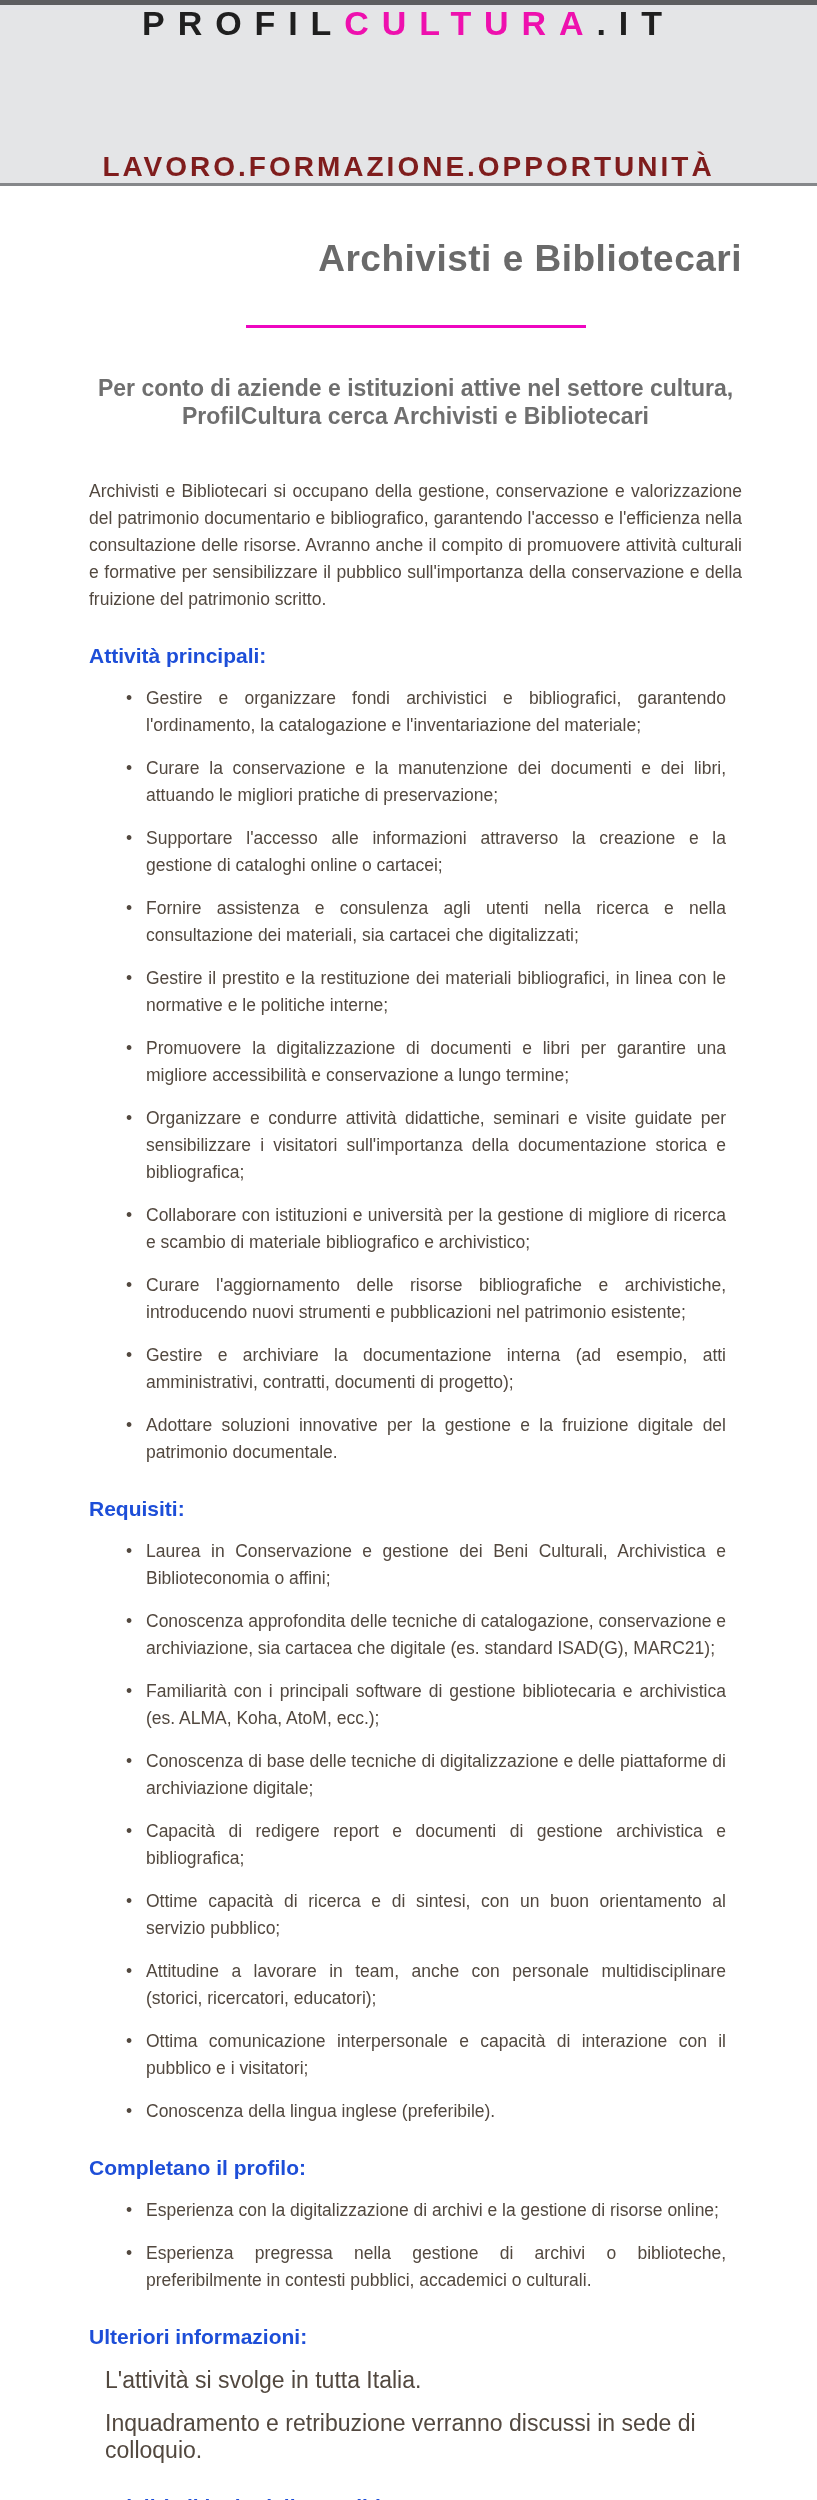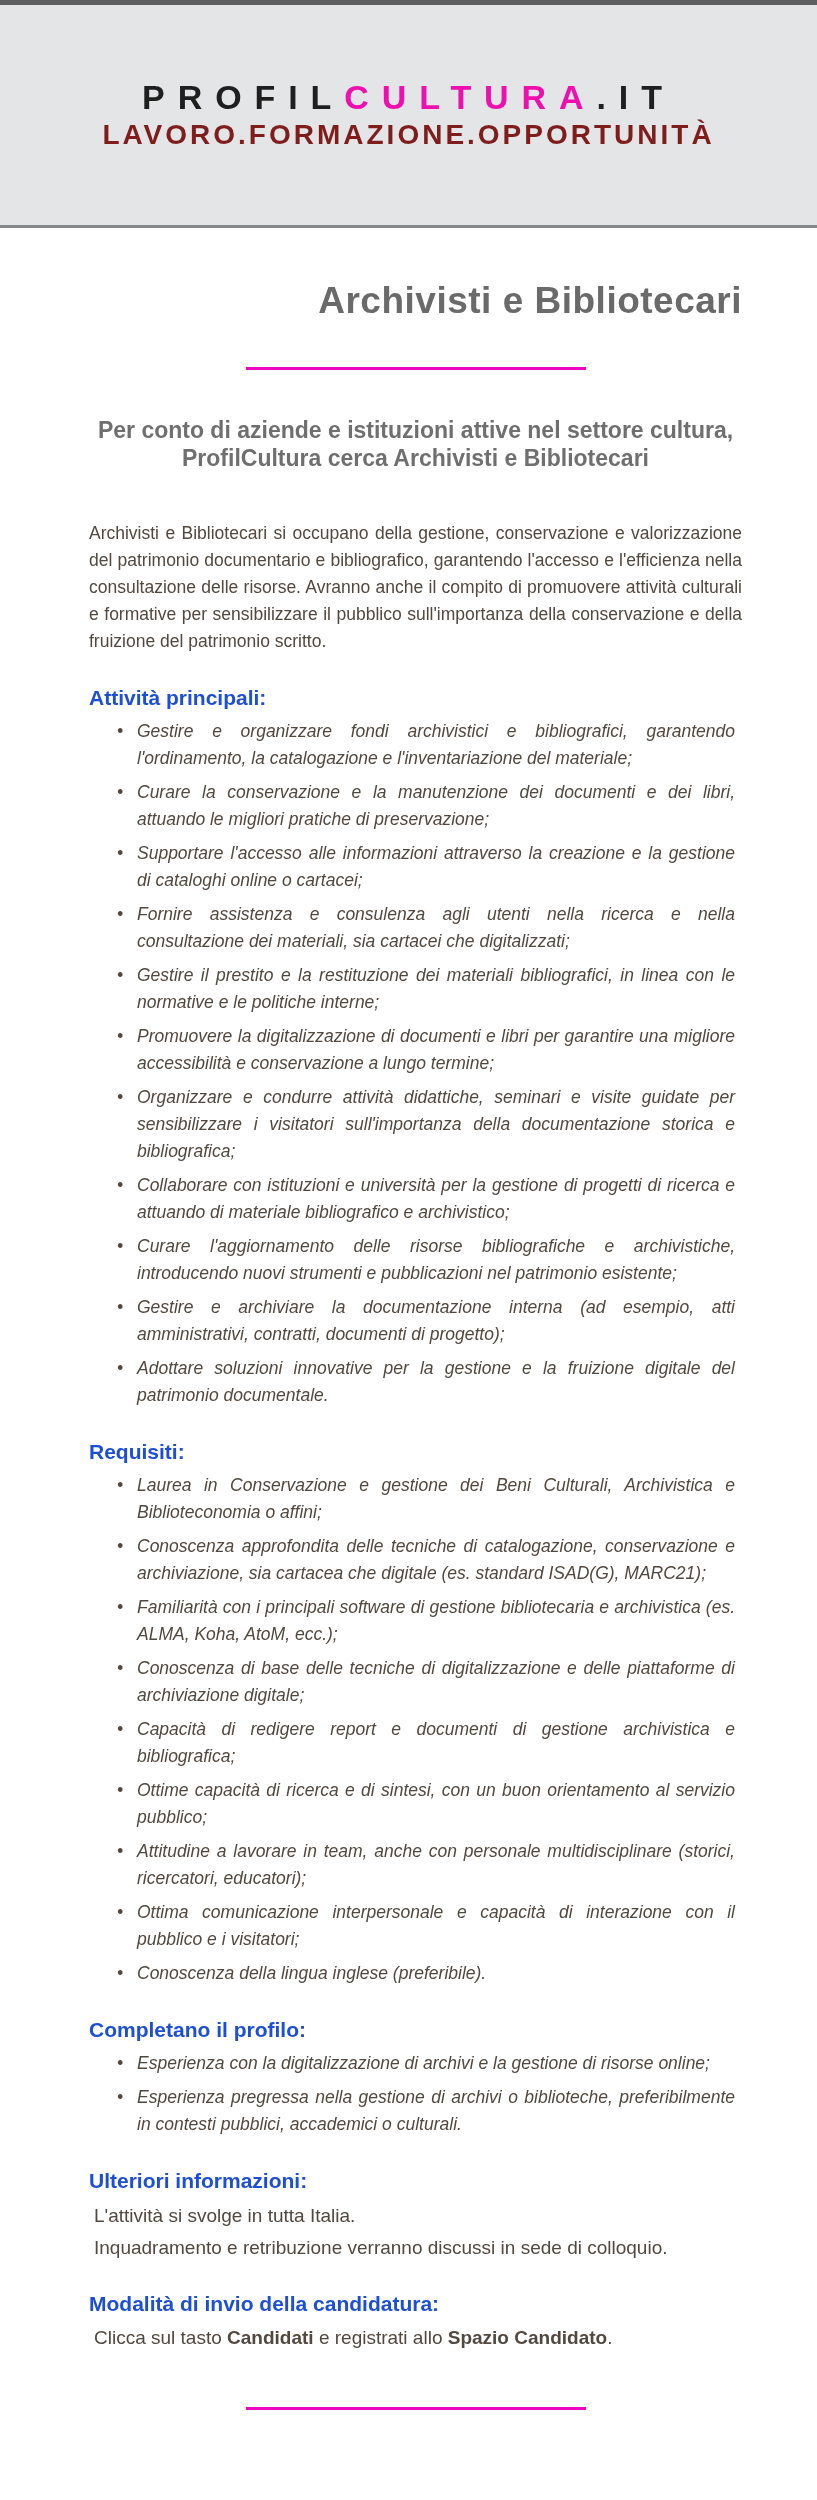--- a/index.html
+++ b/index.html
@@ -1,25 +1,25 @@
 <!DOCTYPE html>
 <html lang="it"><head>
 <meta charset="utf-8">
 <style>
   html, body { margin:0; padding:0; background:#ffffff; }
   body { font-family:"Liberation Sans", sans-serif; }
   .page { width:817px; min-height:2500px; margin:0 auto; background:#ffffff; position:relative; box-sizing:border-box; }
 
   
   .site-header {
-    height:228px; box-sizing:border-box;
+    height:186px; box-sizing:border-box;
     background:#e4e5e7;
     border-top:5px solid #5d5e60;
     border-bottom:3px solid #85878a;
-    display:flex; flex-direction:column; align-items:center; justify-content:center;
+    display:flex; flex-direction:column; align-items:center; justify-content:space-between;
   }
   .logo { font-size:34px; font-weight:bold; letter-spacing:0.38em; color:#1f1f1f; white-space:nowrap; line-height:1.1; }
   .logo .logo-pink { color:#ee10ae; }
   .tagline { font-size:28px; font-weight:bold; color:#7f1d1d; letter-spacing:3px; margin-top:3px; white-space:nowrap; }
 
   
   .content { padding:0 75px 40px 89px; }
 
   .job-title { font-size:37px; font-weight:bold; color:#6a6a6a; text-align:right; margin:52px 0 0 0; letter-spacing:0.5px; line-height:1.15; }
 
@@ -27,29 +27,29 @@
   .divider-bottom { margin-top:56px; }
 
   .job-subtitle { margin-top:46px; text-align:center; font-size:23px; line-height:28px; font-weight:bold; color:#6f6f6f; }
 
   .intro { margin:48px 0 0 0; text-align:justify; font-size:17.5px; line-height:27px; color:#52483f; }
 
   .job-section h2 { font-size:21px; font-weight:bold; color:#1d4ed8; margin:30px 0 7px 0; line-height:1.25; }
 
   .job-section ul { list-style:none; margin:0; padding:0; }
   .job-section li {
-    position:relative; padding-left:41px; margin:7px;
-    text-align:justify; font-size:17.5px; line-height:27px; color:#52483f;font-style:italic;
+    position:relative; padding-left:41px; margin:16px;
+    text-align:justify; font-size:17.5px; line-height:27px; color:#52483f;
   }
   .job-section li::before {
     content:"\2022"; position:absolute; left:21px; top:0;
     color:#52483f; font-size:17.5px; line-height:27px;
   }
 
-  .plain-line { margin:5px; font-size:19px; line-height:27px; color:#52483f; }
+  .plain-line { margin:16px; font-size:23px; line-height:27px; color:#52483f; }
   .plain-line b { font-weight:bold; }
 </style>
 </head>
 <body>
 
 <div class="page">
 
   <header class="site-header">
     <div class="logo">
       <span>PROFIL</span><span class="logo-pink">CULTURA</span><span>.IT</span>
@@ -73,21 +73,21 @@
         <section class="job-section">
           <h2>Attività principali:</h2>
           <ul>
             <li>Gestire e organizzare fondi archivistici e bibliografici, garantendo l'ordinamento, la catalogazione e l'inventariazione del materiale;</li>
             <li>Curare la conservazione e la manutenzione dei documenti e dei libri, attuando le migliori pratiche di preservazione;</li>
             <li>Supportare l'accesso alle informazioni attraverso la creazione e la gestione di cataloghi online o cartacei;</li>
             <li>Fornire assistenza e consulenza agli utenti nella ricerca e nella consultazione dei materiali, sia cartacei che digitalizzati;</li>
             <li>Gestire il prestito e la restituzione dei materiali bibliografici, in linea con le normative e le politiche interne;</li>
             <li>Promuovere la digitalizzazione di documenti e libri per garantire una migliore accessibilità e conservazione a lungo termine;</li>
             <li>Organizzare e condurre attività didattiche, seminari e visite guidate per sensibilizzare i visitatori sull'importanza della documentazione storica e bibliografica;</li>
-            <li>Collaborare con istituzioni e università per la gestione di progetti di ricerca e attuando di materiale bibliografico e archivistico;</li>
+            <li>Collaborare con istituzioni e università per la gestione di migliore di ricerca e scambio di materiale bibliografico e archivistico;</li>
             <li>Curare l'aggiornamento delle risorse bibliografiche e archivistiche, introducendo nuovi strumenti e pubblicazioni nel patrimonio esistente;</li>
             <li>Gestire e archiviare la documentazione interna (ad esempio, atti amministrativi, contratti, documenti di progetto);</li>
             <li>Adottare soluzioni innovative per la gestione e la fruizione digitale del patrimonio documentale.</li>
           </ul>
         </section>
         <section class="job-section">
           <h2>Requisiti:</h2>
           <ul>
             <li>Laurea in Conservazione e gestione dei Beni Culturali, Archivistica e Biblioteconomia o affini;</li>
             <li>Conoscenza approfondita delle tecniche di catalogazione, conservazione e archiviazione, sia cartacea che digitale (es. standard ISAD(G), MARC21);</li>

